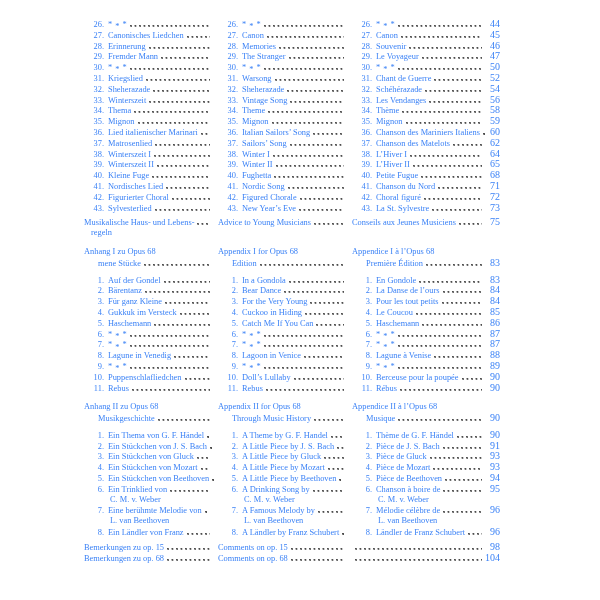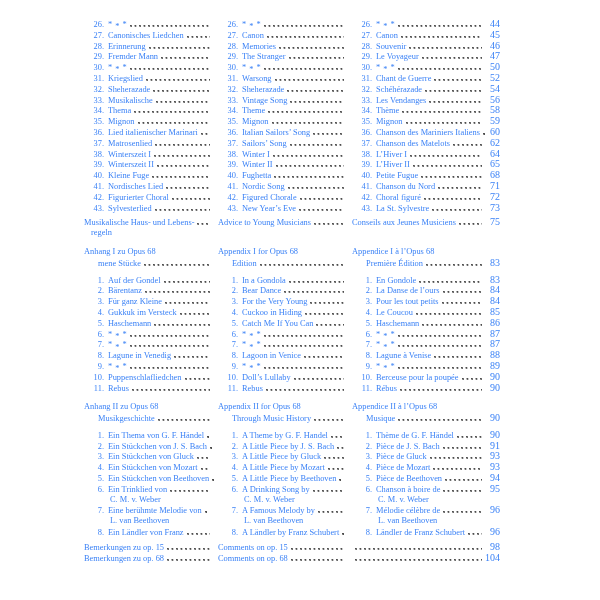--- a/index.html
+++ b/index.html
@@ -161,21 +161,21 @@
           <span class="num">32.</span>
           <span class="txt">Schéhérazade</span>
           <span class="dots"></span>
         </div>
     <div class="pagenum">54</div>
   </div>
 
   <div class="toc-row">
     <div class="cell de">
           <span class="num">33.</span>
-          <span class="txt">Musikalische</span>
+          <span class="txt">Winterszeit</span>
           <span class="dots"></span>
         </div>
     <div class="cell en">
           <span class="num">33.</span>
           <span class="txt">Vintage Song</span>
           <span class="dots"></span>
         </div>
     <div class="cell fr">
           <span class="num">33.</span>
           <span class="txt">Les Vendanges</span>

